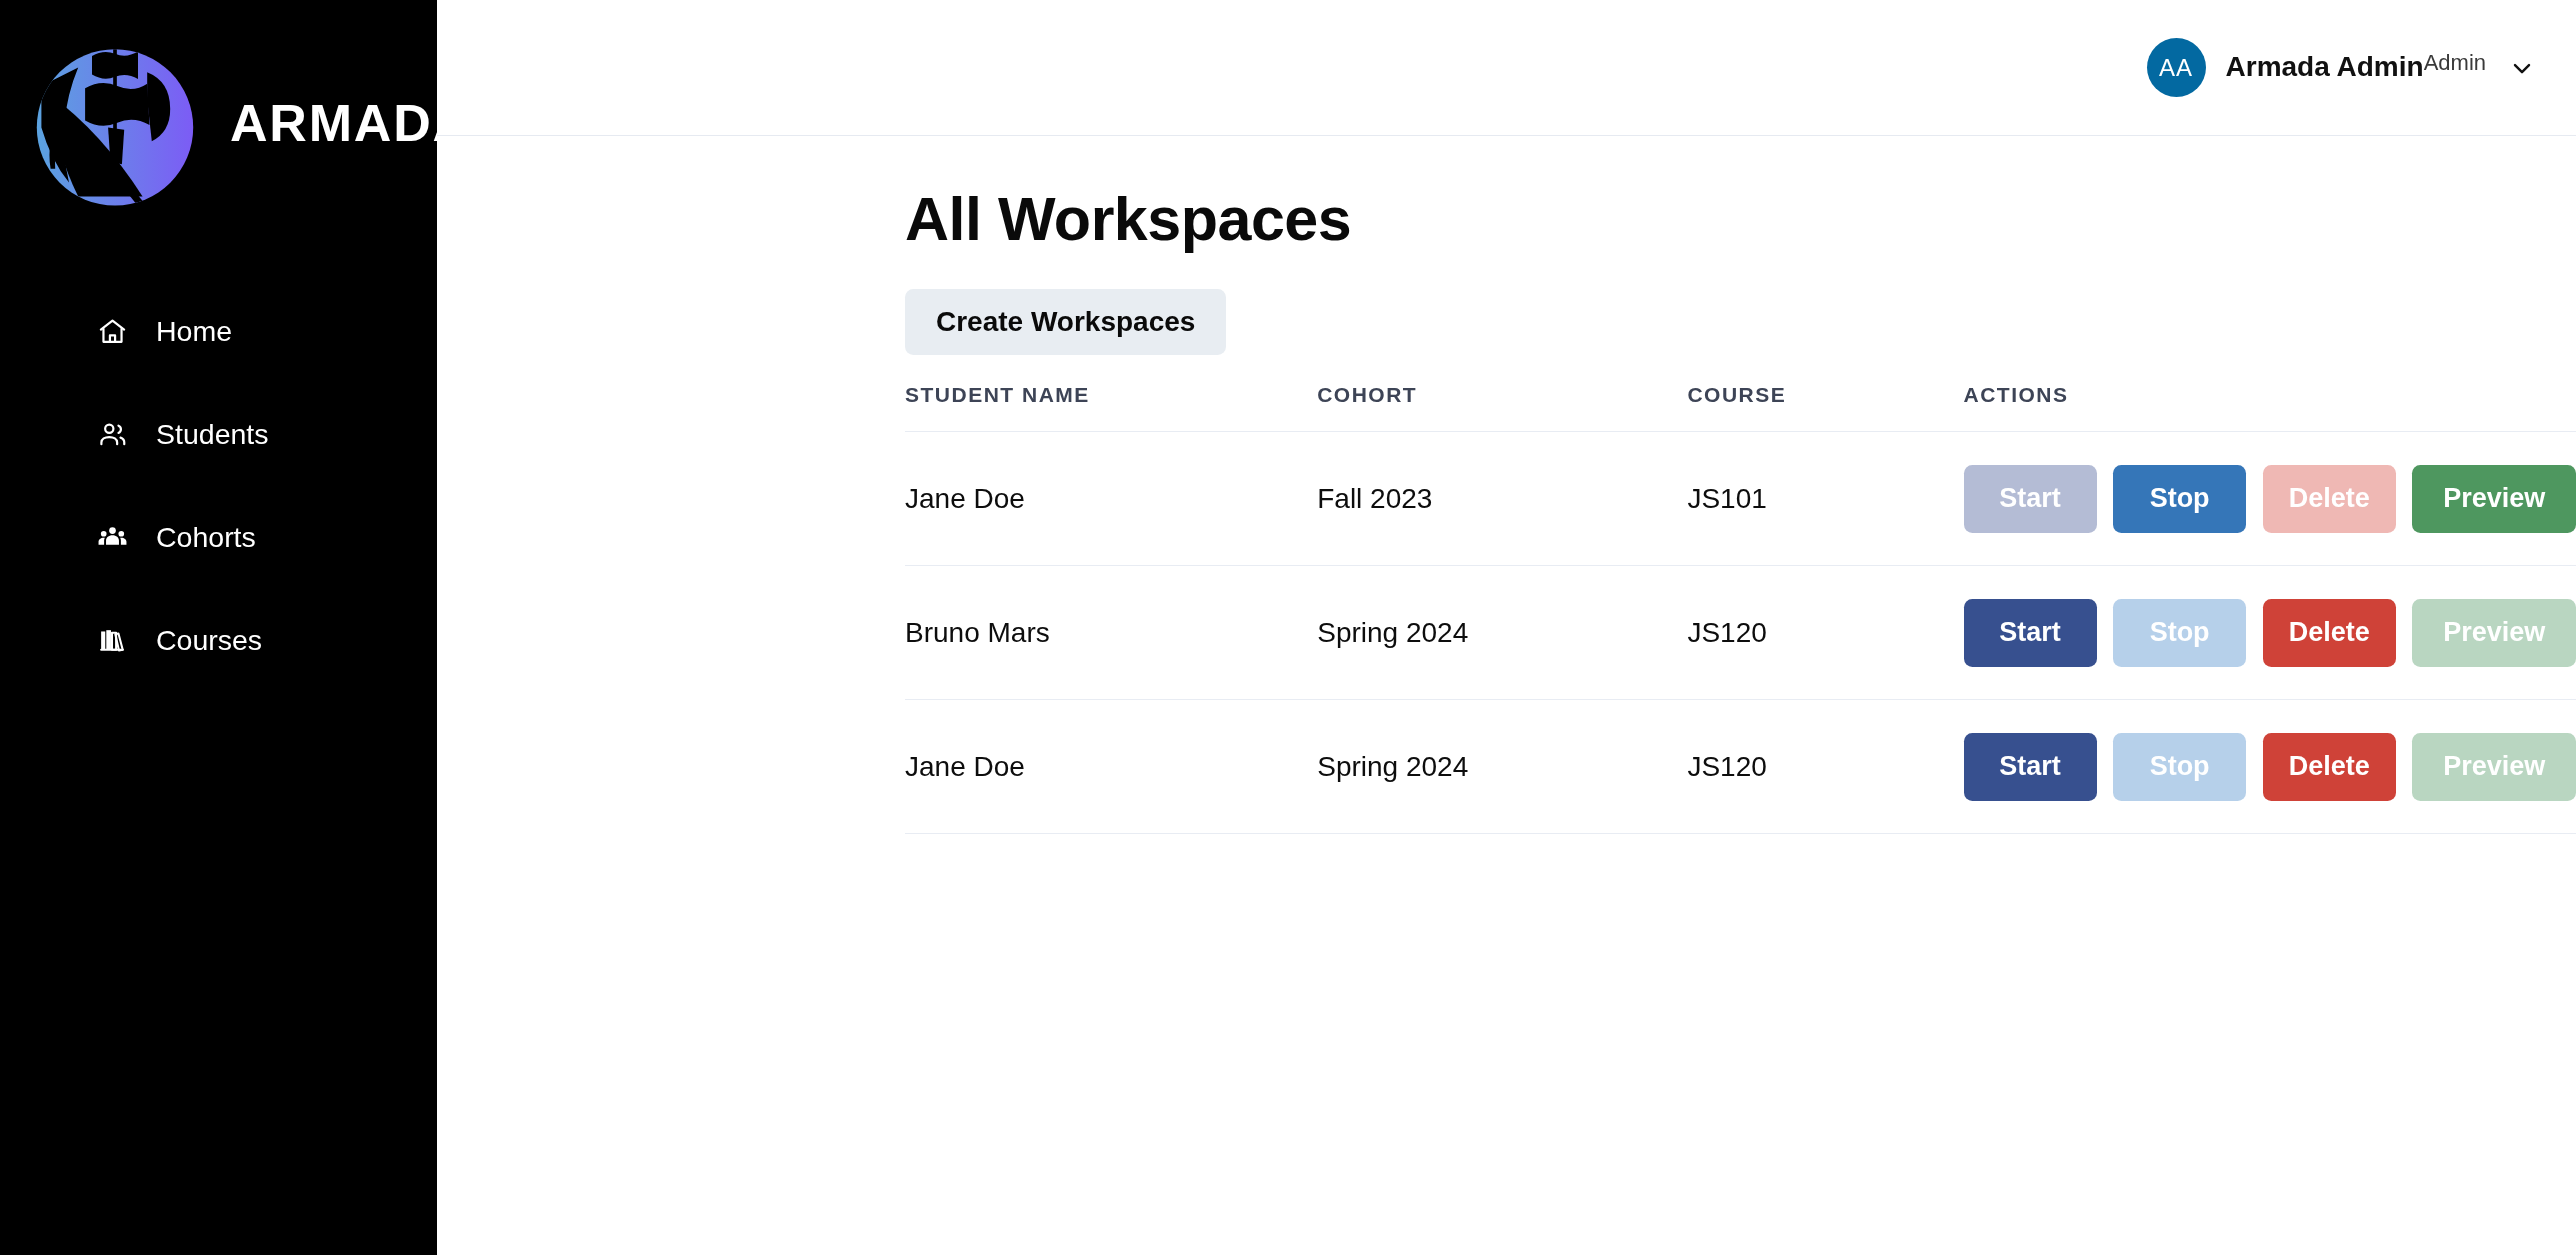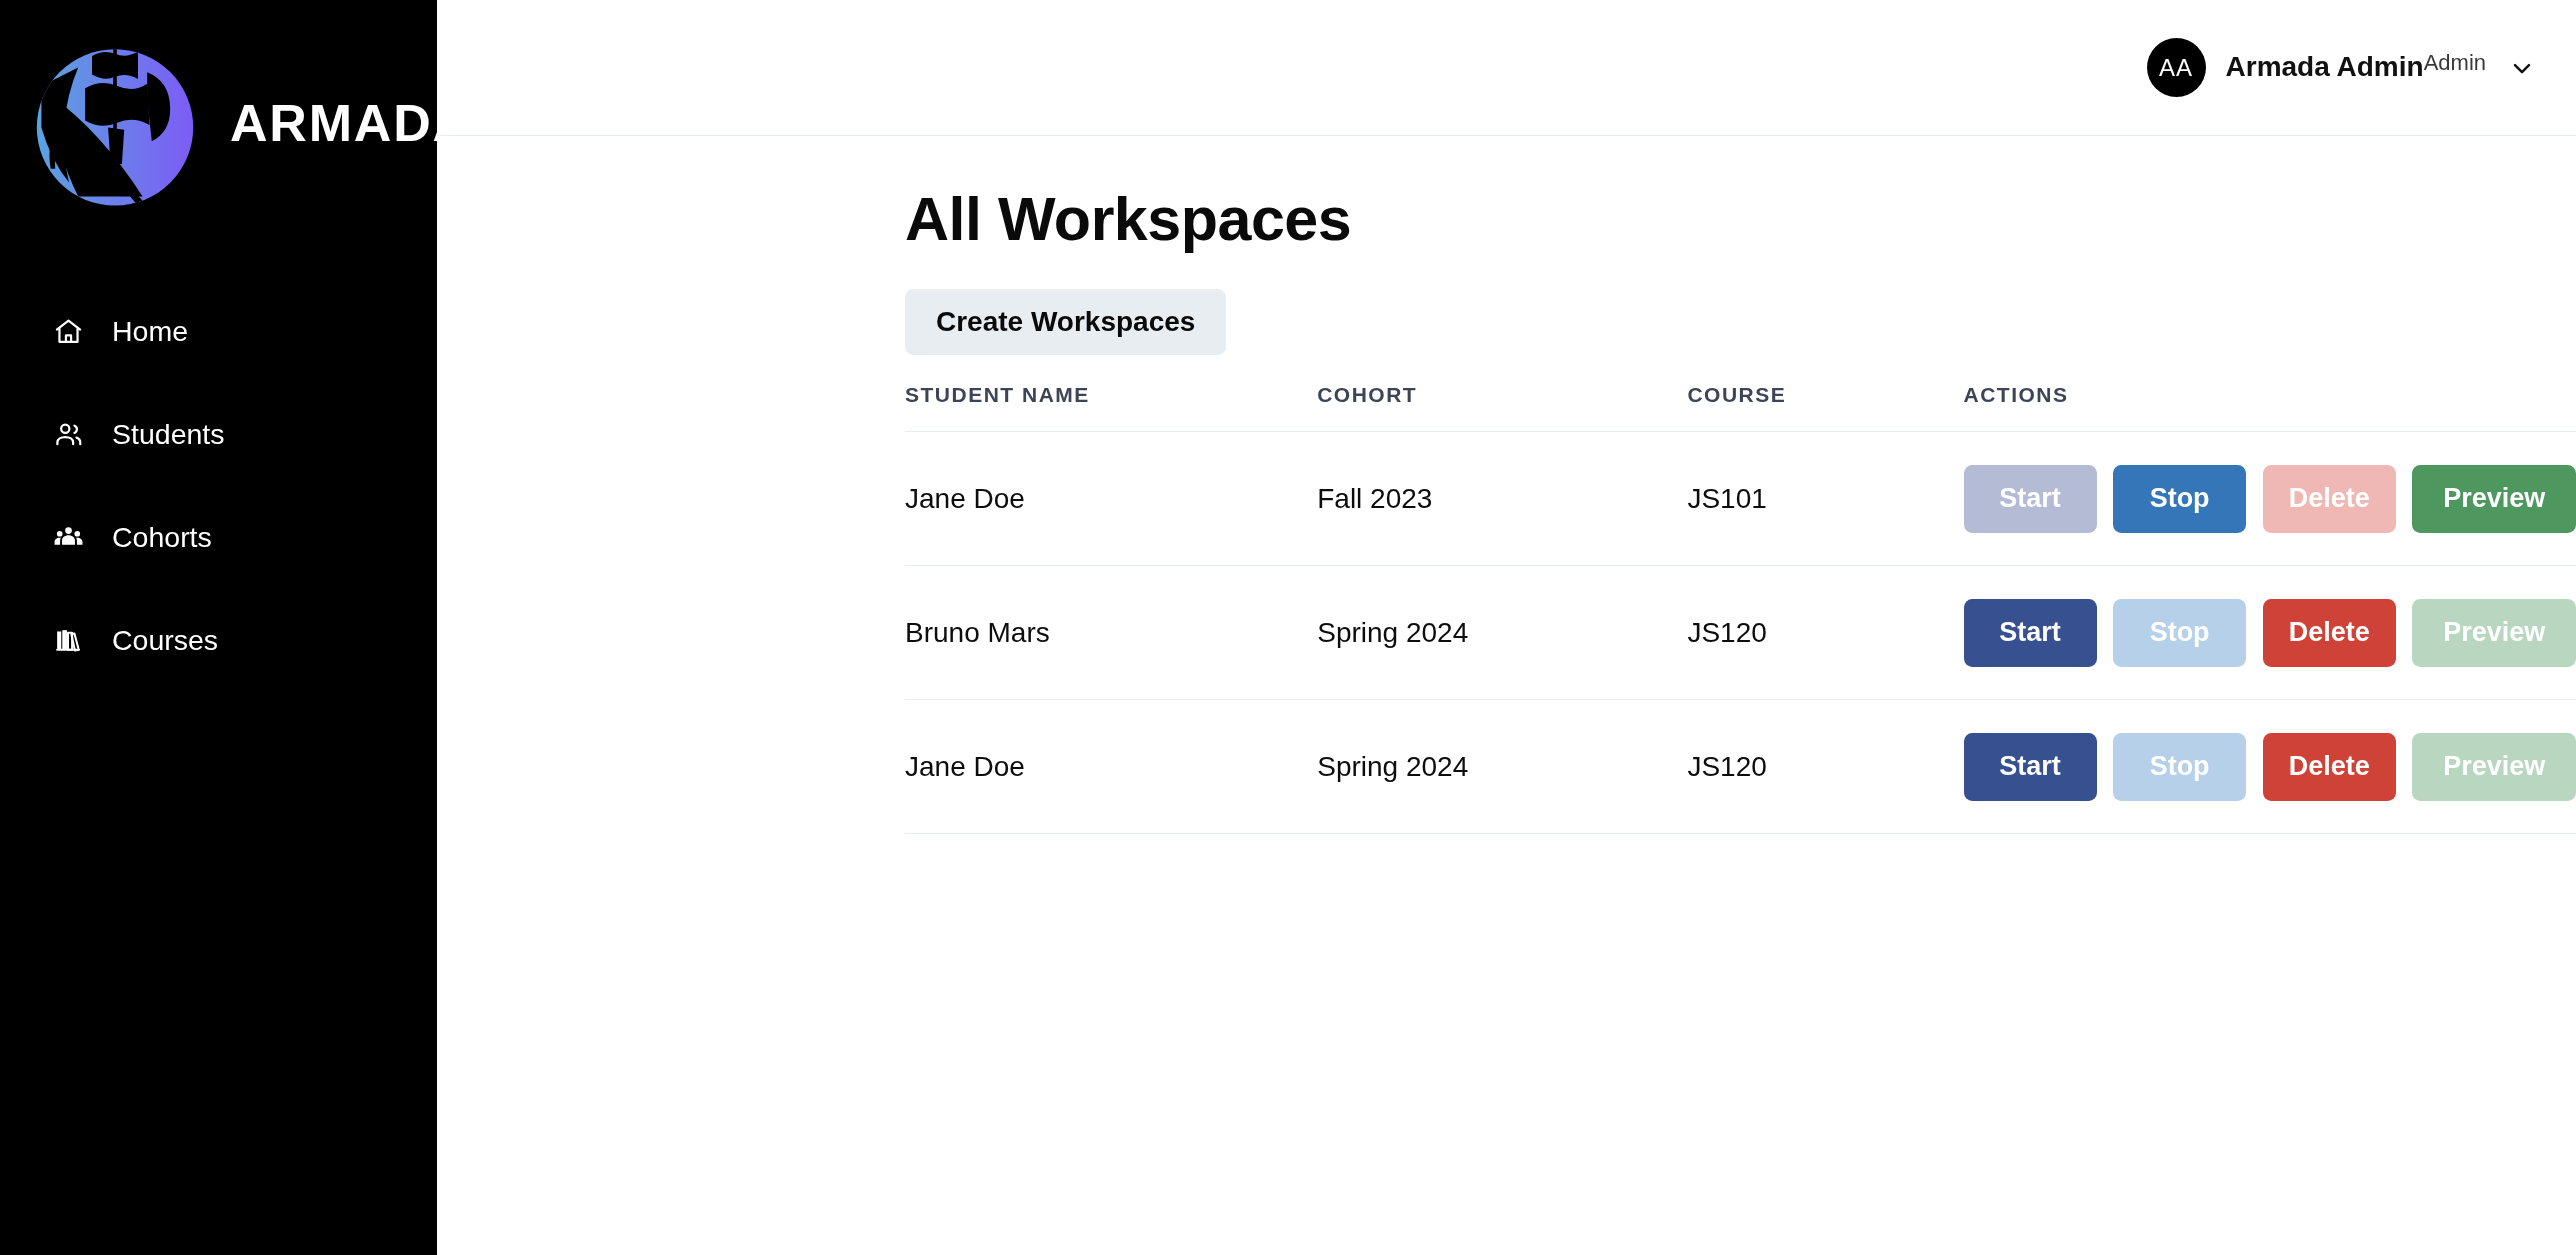--- a/index.html
+++ b/index.html
@@ -25,21 +25,21 @@
   .brand-mark { width:230px; height:230px; position:relative; }
   .brand-mark svg { width:230px; height:230px; display:block; }
   .brand-name {
     color:#ffffff;
     font-size:52px;
     font-weight:bold;
     letter-spacing:1.8px;
     line-height:1;
     margin-top:-16.6px;
   }
-  .nav { display:flex; flex-direction:column; }
+  .nav { display:flex; flex-direction:column;padding-left:44px; }
   .nav-item {
     display:flex;
     align-items:center;
     gap:26px;
     padding:18.4px 0 18.4px 51px;
     color:#ffffff;
     cursor:pointer;
     height:103px;
   }
   .nav-icon { width:35px; height:35px; display:flex; align-items:center; justify-content:center; flex:0 0 35px; }
@@ -54,21 +54,21 @@
     border-bottom:1.8px solid #e6eaf1;
     display:flex;
     align-items:center;
     justify-content:flex-end;
     padding-right:39px;
     flex:0 0 136px;
   }
   .user-menu { display:flex; align-items:center; gap:20px; cursor:pointer; }
   .avatar {
     width:59px; height:59px; border-radius:50%;
-    background:#000000;
+    background:#0369a1;
     color:#ffffff;
     font-size:24px;
     display:flex; align-items:center; justify-content:center;
     flex:0 0 59px;
     letter-spacing:0.9px;
   }
   .user-text { display:flex; flex-direction:row; line-height:1.22;justify-content:space-between; }
   .user-name { font-size:28px; font-weight:bold; color:#111111; }
   .user-role { font-size:22px; color:#3a3a3a; }
   .chev { width:31px; height:31px; display:flex; align-items:center; justify-content:center; }

